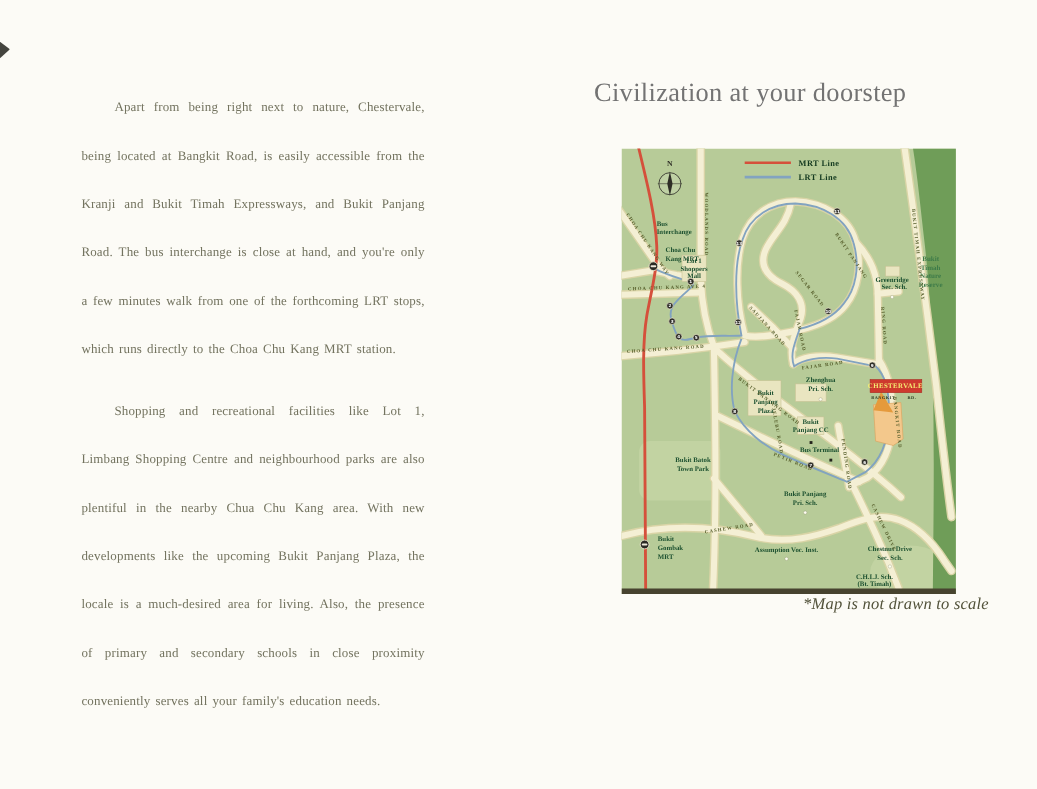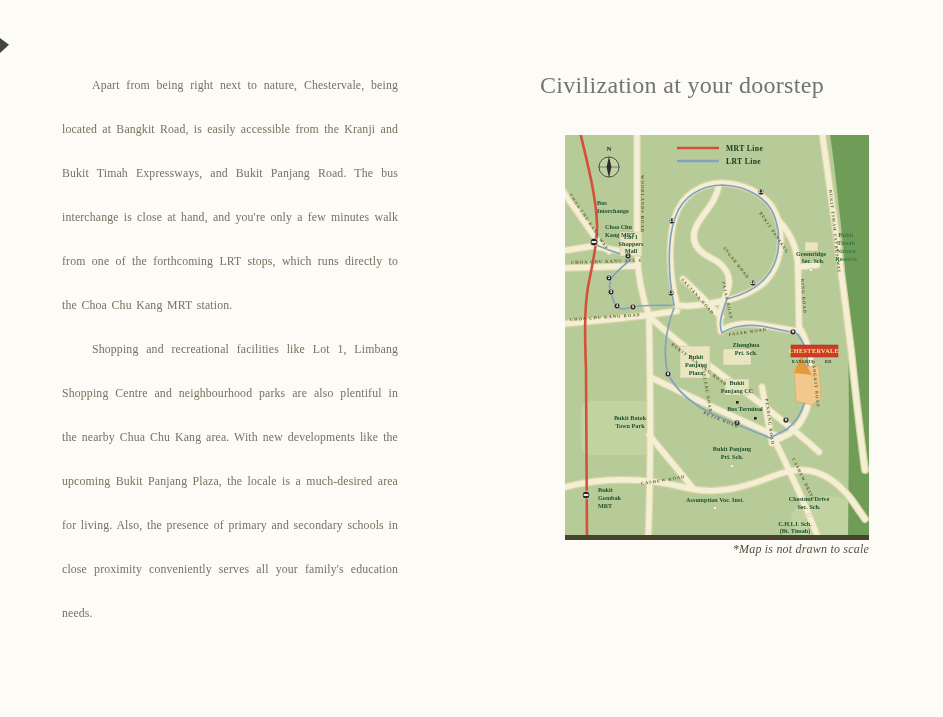--- a/index.html
+++ b/index.html
@@ -3,26 +3,26 @@
 <meta charset="utf-8">
 <style>
   html,body{margin:0;padding:0;}
   body{width:943px;height:717px;position:relative;background:#fcfbf6;overflow:hidden;
        font-family:"Liberation Serif",serif;}
   .artifact{position:absolute;left:0;top:38px;width:9px;height:15px;background:#44443e;
             clip-path:polygon(0 0,100% 45%,0 100%);}
   .body-text{position:absolute;left:62px;top:63px;width:336px;color:#73735f;
              font-size:11.8px;line-height:44px;letter-spacing:.15px;word-spacing:1.5px;
              text-align:justify;}
-  .body-text p{margin:0;text-indent:30px;}
+  .body-text p{margin:12px;text-indent:30px;}
   .headline{position:absolute;left:540px;top:72px;width:340px;color:#737373;
             font-size:24px;letter-spacing:.3px;white-space:nowrap;}
   .map-wrap{position:absolute;left:565px;top:135px;width:304px;height:405px;}
-  .footnote{position:absolute;left:565px;top:542px;width:304px;text-align:right;
-            font-style:italic;font-size:12px;color:#52523a;letter-spacing:.2px;}
+  .footnote{position:absolute;left:595px;top:542px;width:304px;text-align:right;
+            font-style:italic;font-size:15px;color:#52523a;letter-spacing:.2px;}
   
   .ml-p{font:600 6.2px "Liberation Serif",serif;fill:#1d5130;}
   .ml-r{font:700 4.4px "Liberation Serif",serif;fill:#575f2c;letter-spacing:1.05px;}
   .ml-rv{font:700 6.4px "Liberation Serif",serif;fill:#3e7b49;}
   .ml-bn{font:700 6.2px "Liberation Serif",serif;fill:#f6ee72;letter-spacing:.4px;}
   .ml-t{font:700 3.9px "Liberation Serif",serif;fill:#27381f;letter-spacing:.5px;}
   .st-num{font:700 3.8px "DejaVu Sans",sans-serif;fill:#fff;}
   .legend-txt{font:700 7.6px "Liberation Serif",serif;fill:#13391f;letter-spacing:.4px;}
   .compass-n{font:700 7px "Liberation Serif",serif;fill:#2e2e26;}
 </style>

